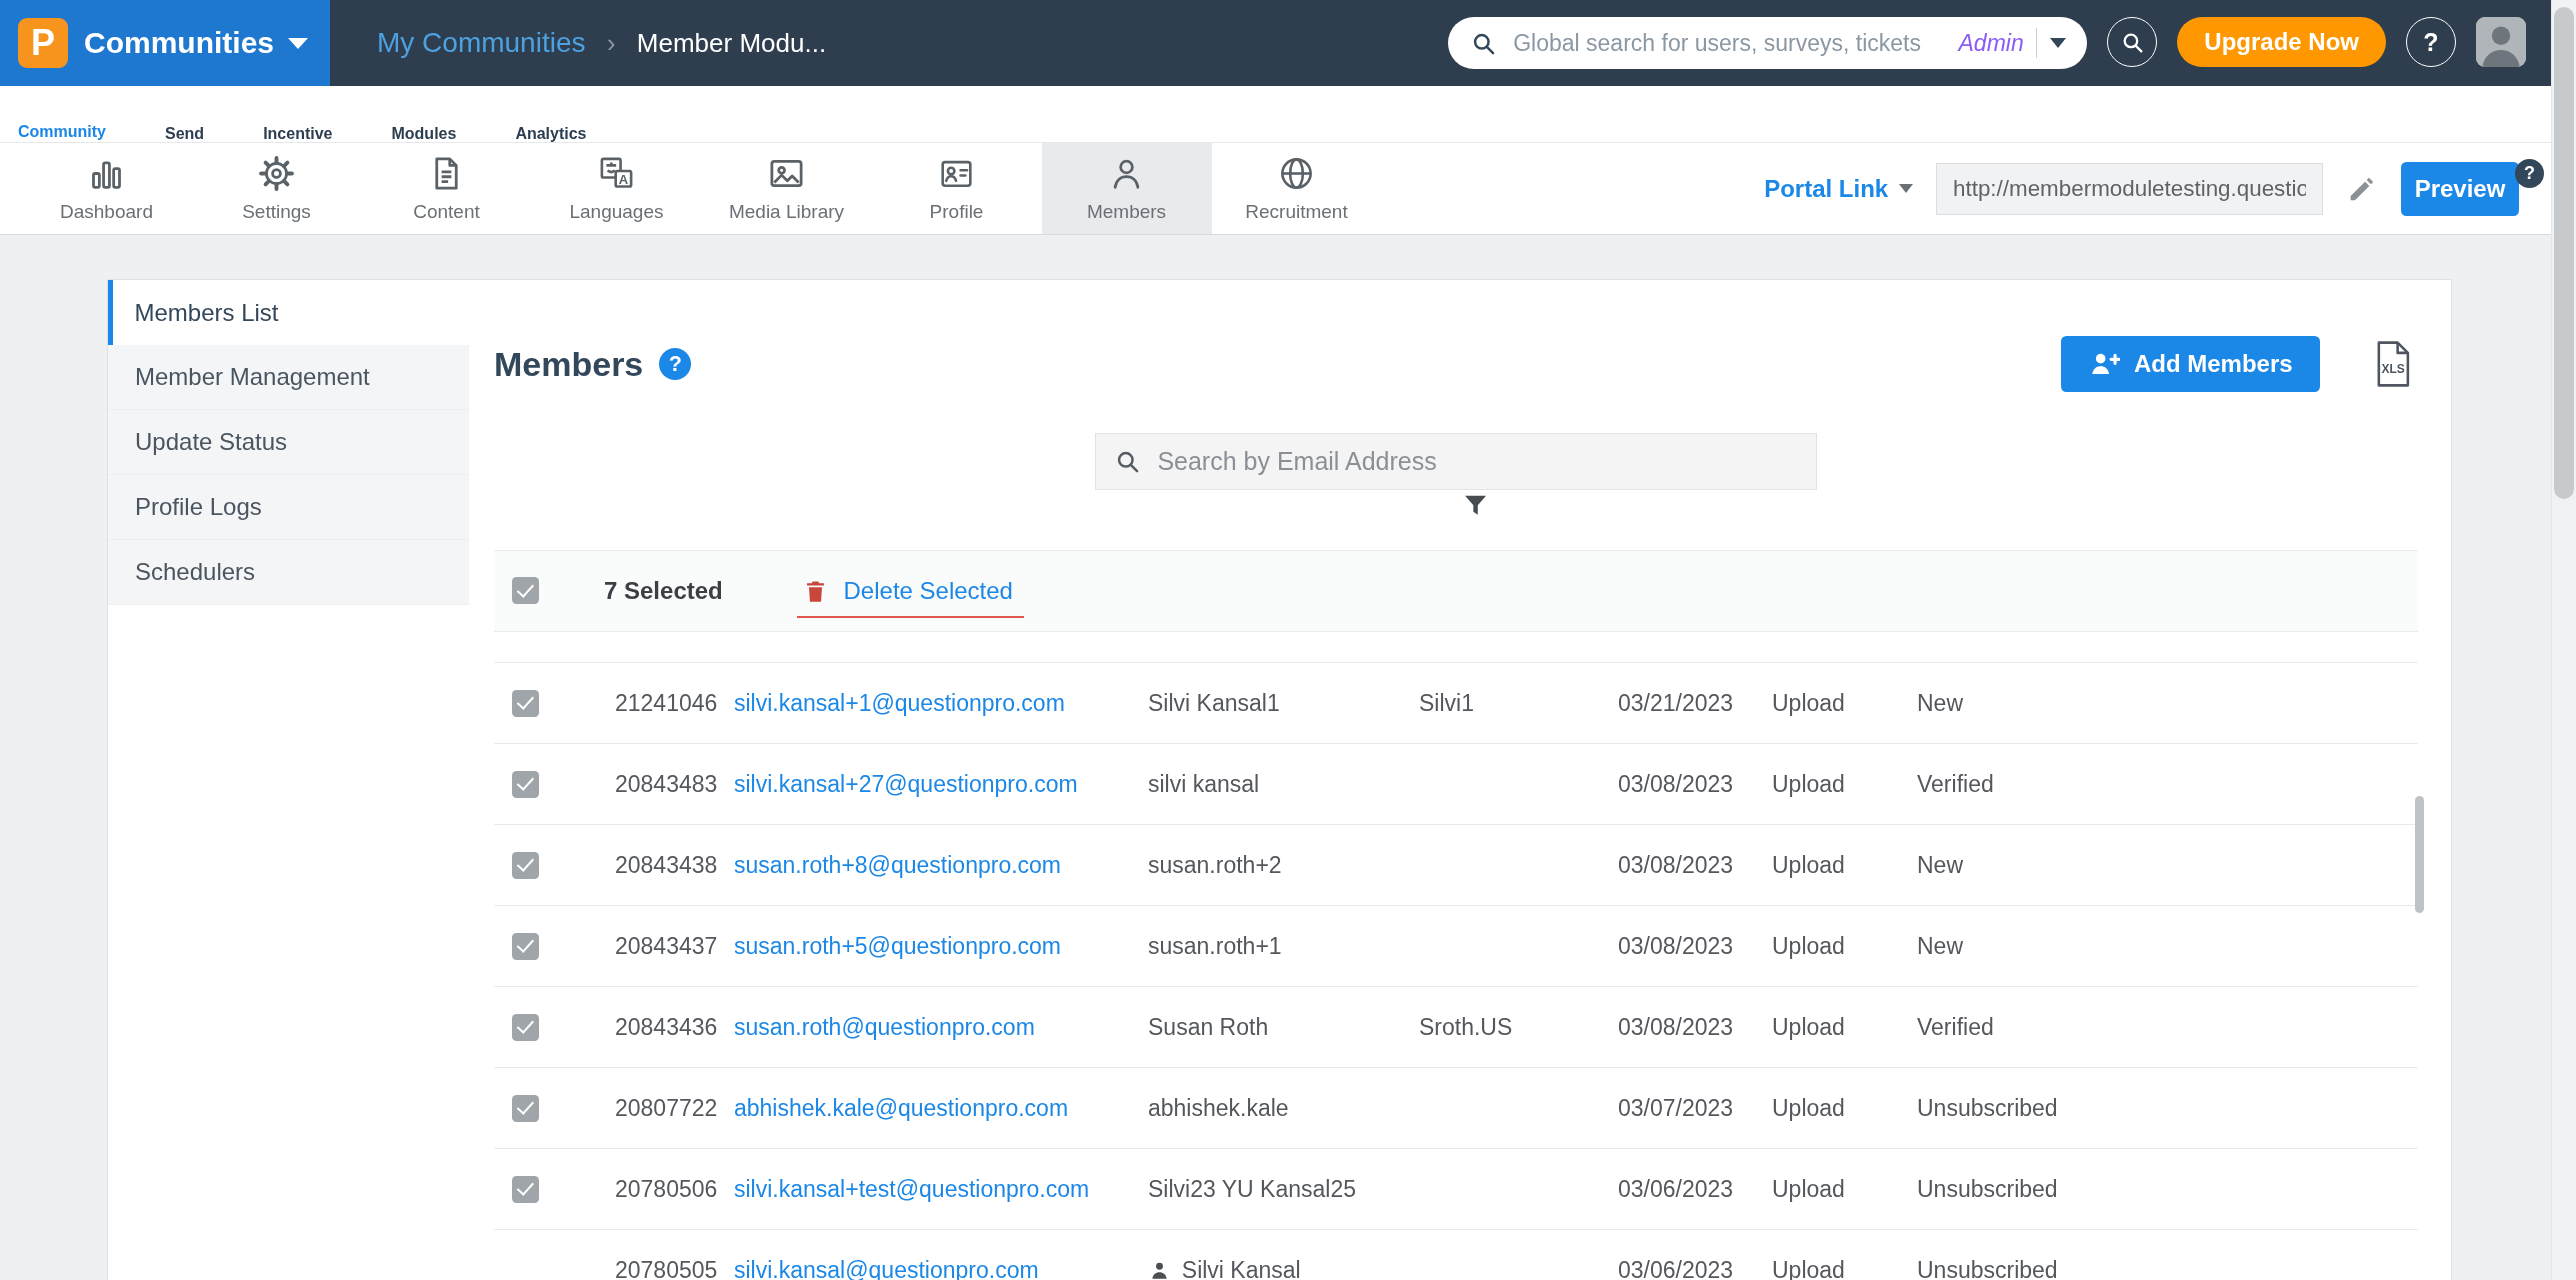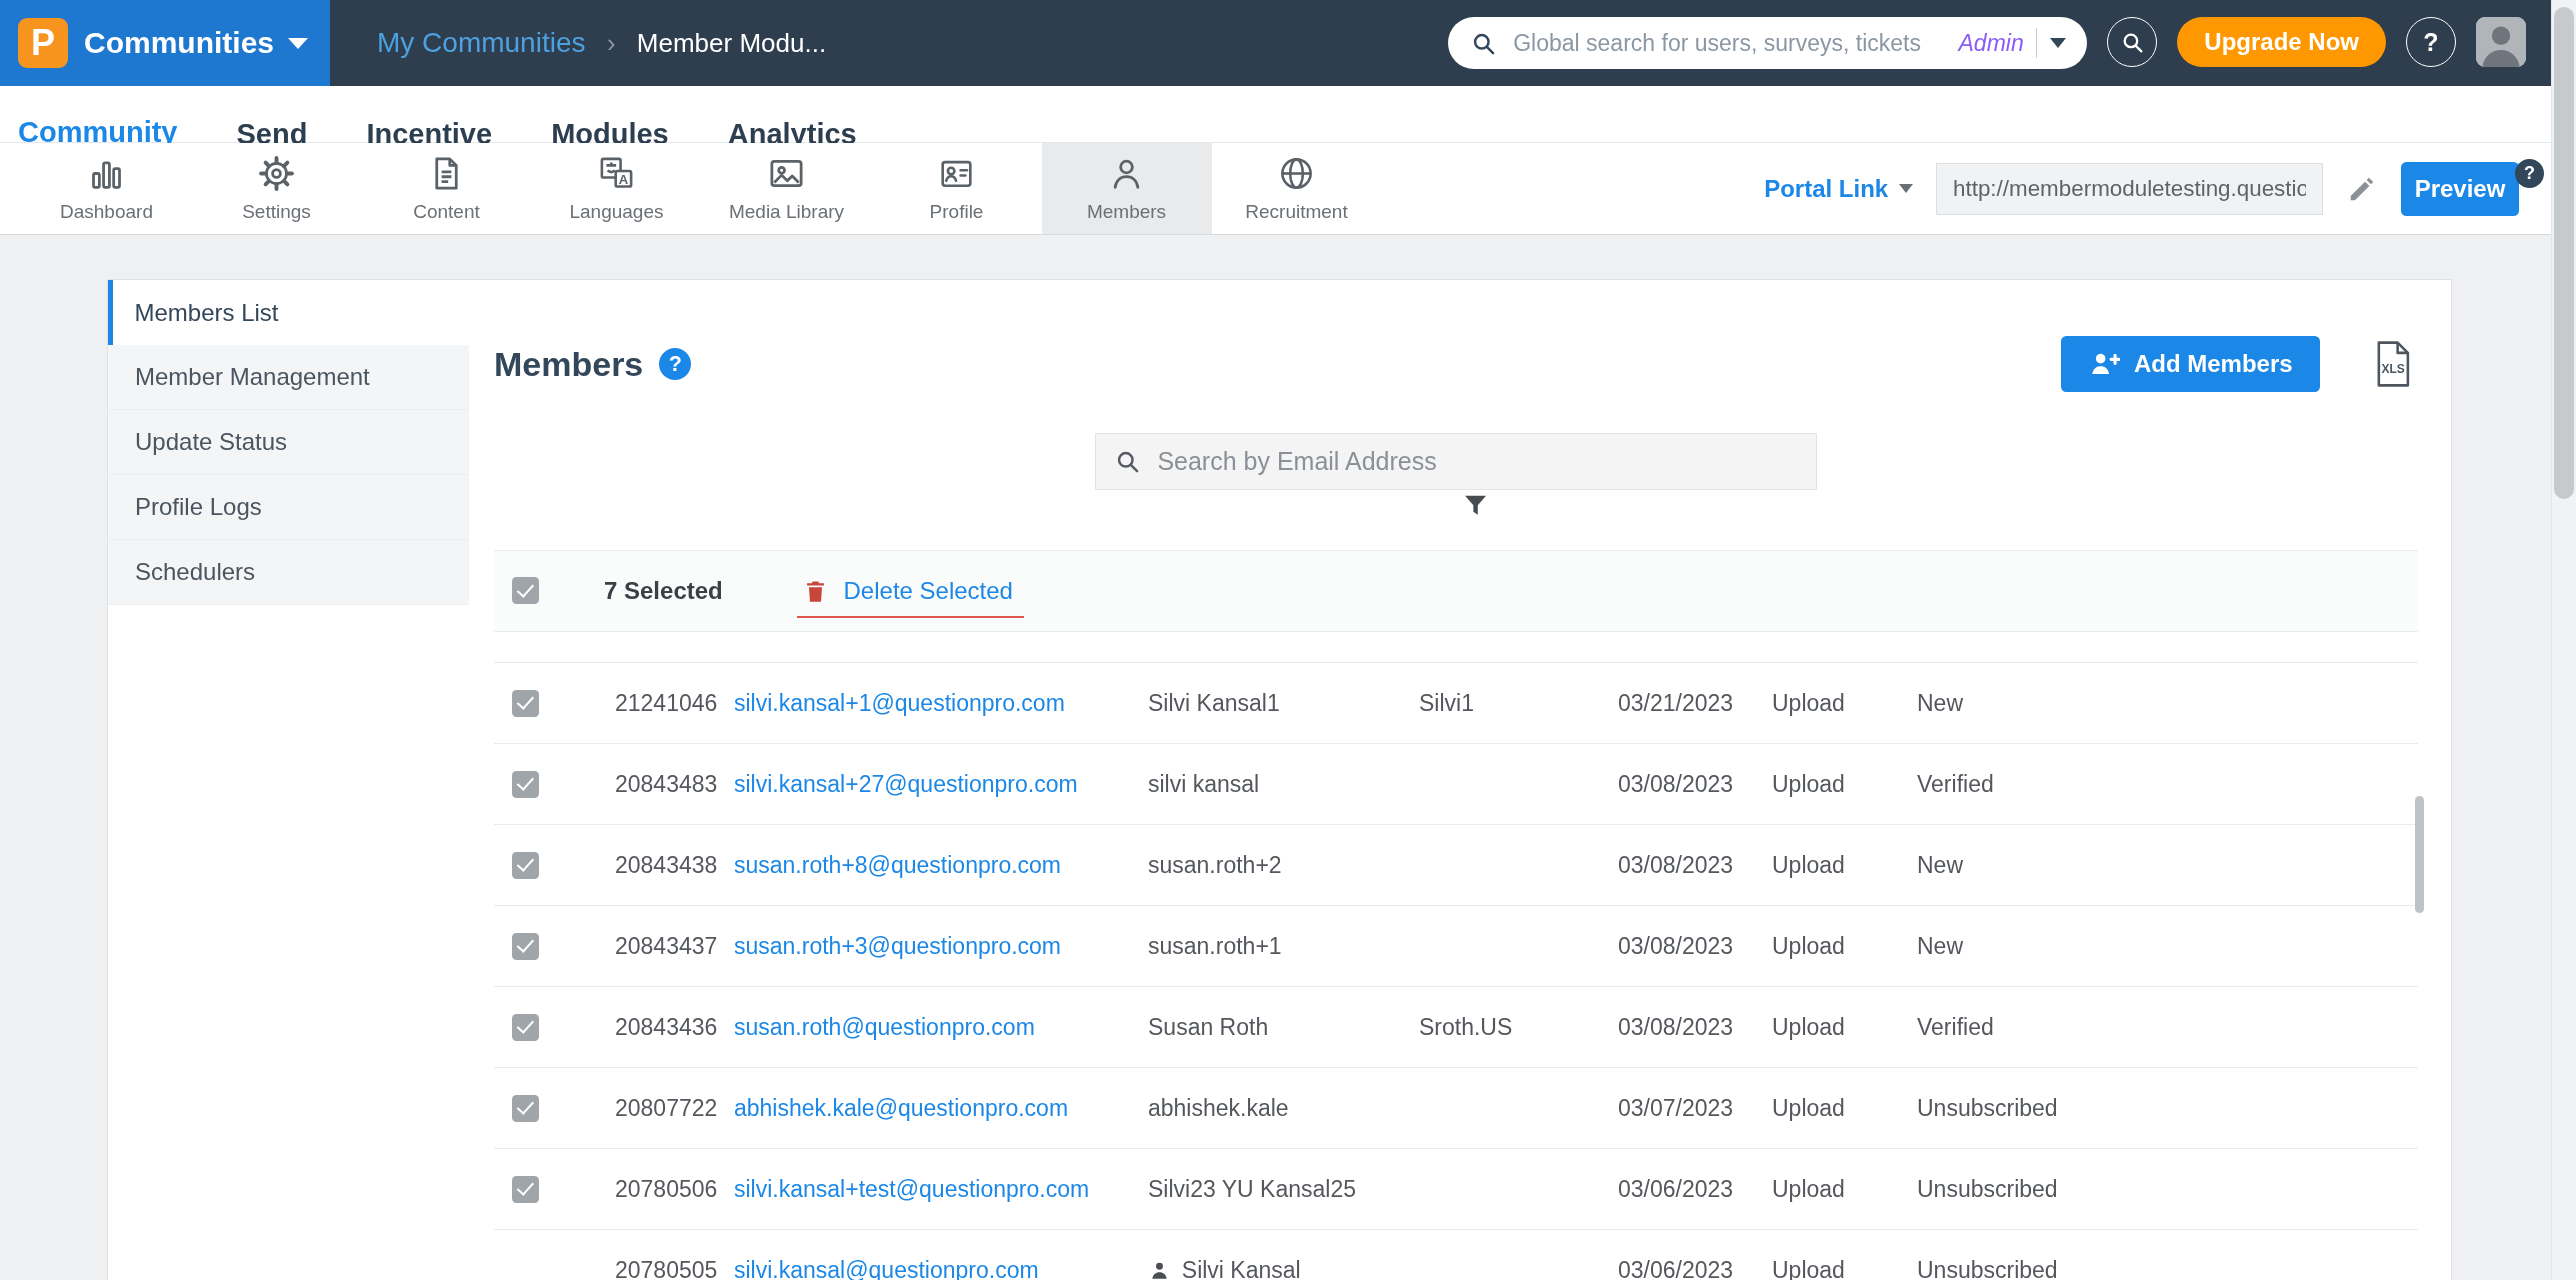--- a/index.html
+++ b/index.html
@@ -25,21 +25,21 @@
   .gsearch input::placeholder { color:#8b97a3; }
   .scope { color:#8b5cf6; font-size:23px; display:flex; align-items:center; gap:12.6px; cursor:pointer; flex:none;font-style:italic; }
   .scope-divider { width:0.9px; height:30.5px; background:#c9ced3; }
   .caret-d { width:0; height:0; border-left:8px solid transparent; border-right:8px solid transparent; border-top:10px solid #33475b; }
   .round-btn { width:50px; height:50px; border-radius:50%; border:1.8px solid #fff; display:flex; align-items:center; justify-content:center; color:#fff; cursor:pointer; font-size:25px; font-weight:bold; flex:none; }
   .upgrade { height:50px; border-radius:25px; background:#ff9800; color:#fff; font-weight:bold; font-size:24px; display:flex; align-items:center; padding:0 27px; cursor:pointer; flex:none; }
   .avatar { width:50px; height:50px; border-radius:9px; background:#b0b5ba; overflow:hidden; cursor:pointer; flex:none; }
 
   
   .nav { position:absolute; top:86px; left:0; right:0; height:57px; background:#fff; border-bottom:0.9px solid #e6e8ea; display:flex; align-items:center; gap:59px; padding-left:18px; }
-  .nav-item { font-size:29px; color:#2c3e50; font-weight:bold; cursor:pointer;margin-top:40px; }
+  .nav-item { font-size:16px; color:#2c3e50; font-weight:bold; cursor:pointer;margin-top:40px; }
   .nav-item.active { color:#1b87e6; border-bottom:2.7px solid #1b87e6; padding-bottom:1.8px; }
 
   
   .toolbar { position:absolute; top:143px; left:0; right:0; height:92px; background:#fff; border-bottom:0.9px solid #d8dadc; display:flex; align-items:stretch; padding-left:21.5px; }
   .tool-item { width:170px; display:flex; flex-direction:column; align-items:center; justify-content:center; gap:8px; cursor:pointer; color:#5a6268; }
   .tool-item.active { background:#e9eaeb; }
   .tool-item svg { width:39px; height:39px; }
   .tool-label { font-size:19px; color:#6a7076; white-space:nowrap; }
   .toolbar-right { margin-left:auto; display:flex; align-items:center; gap:23px; padding-right:57px; }
   .portal-link { color:#1b87e6; font-size:24px; font-weight:bold; display:flex; align-items:center; gap:10.8px; cursor:pointer; white-space:nowrap; }
@@ -325,21 +325,21 @@
     </span>
     <span class="cell c-alias"></span>
     <span class="cell c-date">03/08/2023</span>
     <span class="cell c-source">Upload</span>
     <span class="cell c-status">New</span>
   </div>
 
   <div class="row">
     <span class="checkbox"></span>
     <span class="cell c-id">20843437</span>
-    <a class="cell c-email">susan.roth+3@questionpro.com</a>
+    <a class="cell c-email">susan.roth+5@questionpro.com</a>
     <span class="cell c-name">
 
       <span class="nm">susan.roth+1</span>
     </span>
     <span class="cell c-alias"></span>
     <span class="cell c-date">03/08/2023</span>
     <span class="cell c-source">Upload</span>
     <span class="cell c-status">New</span>
   </div>
 

